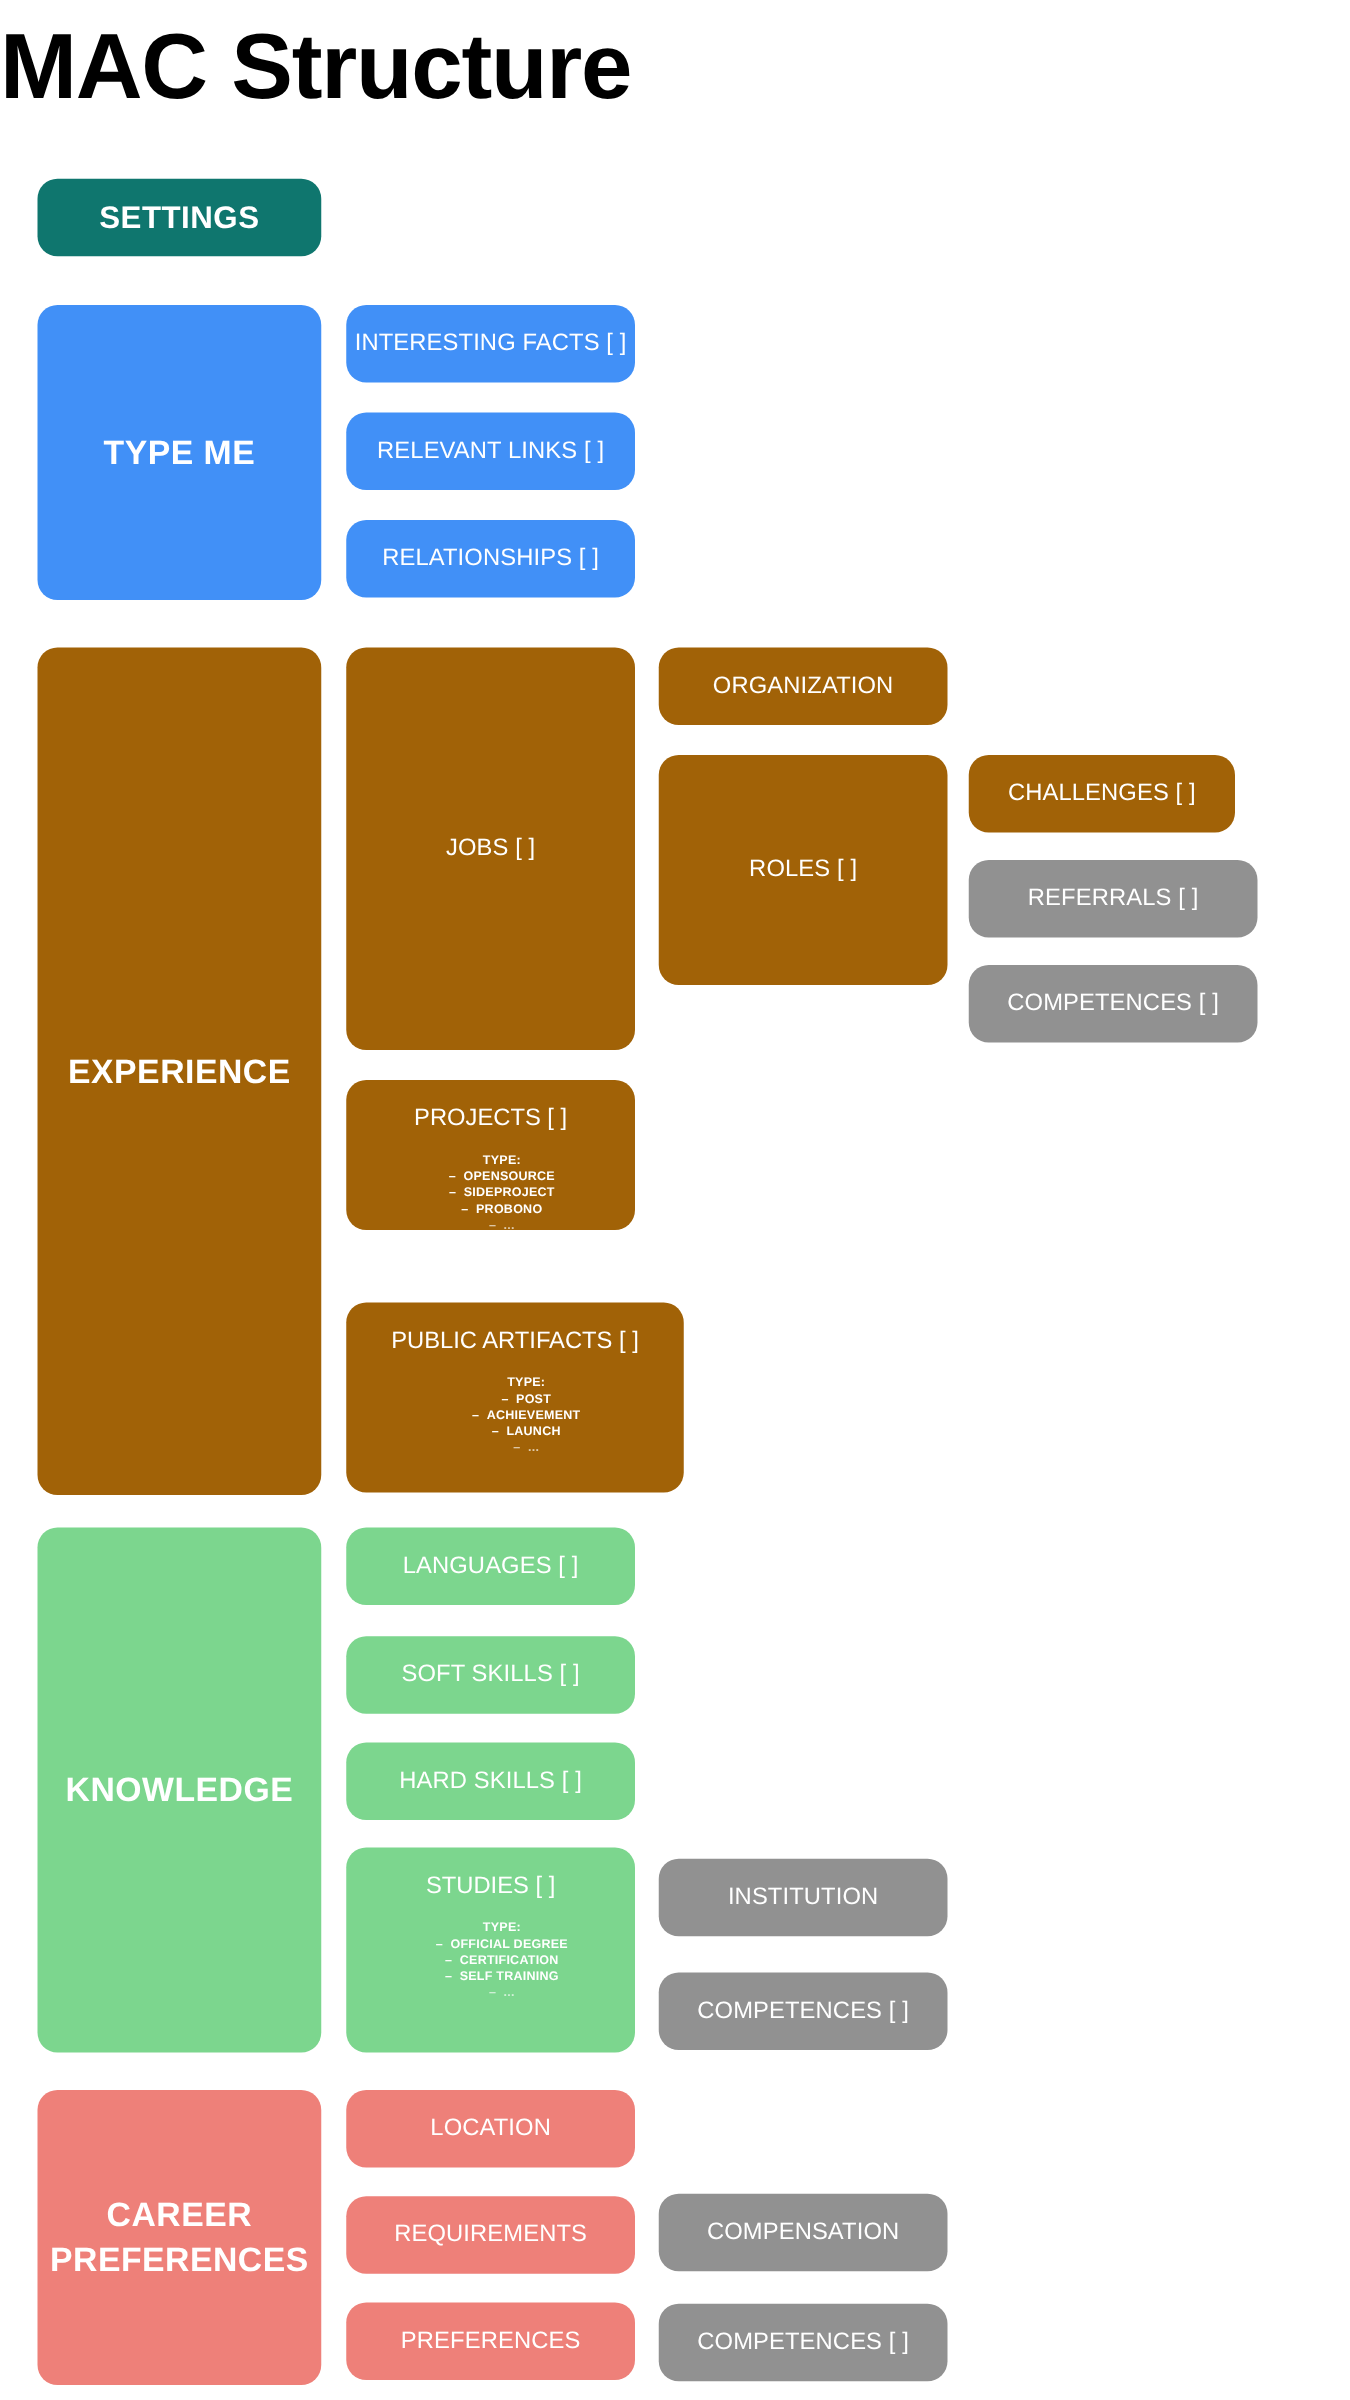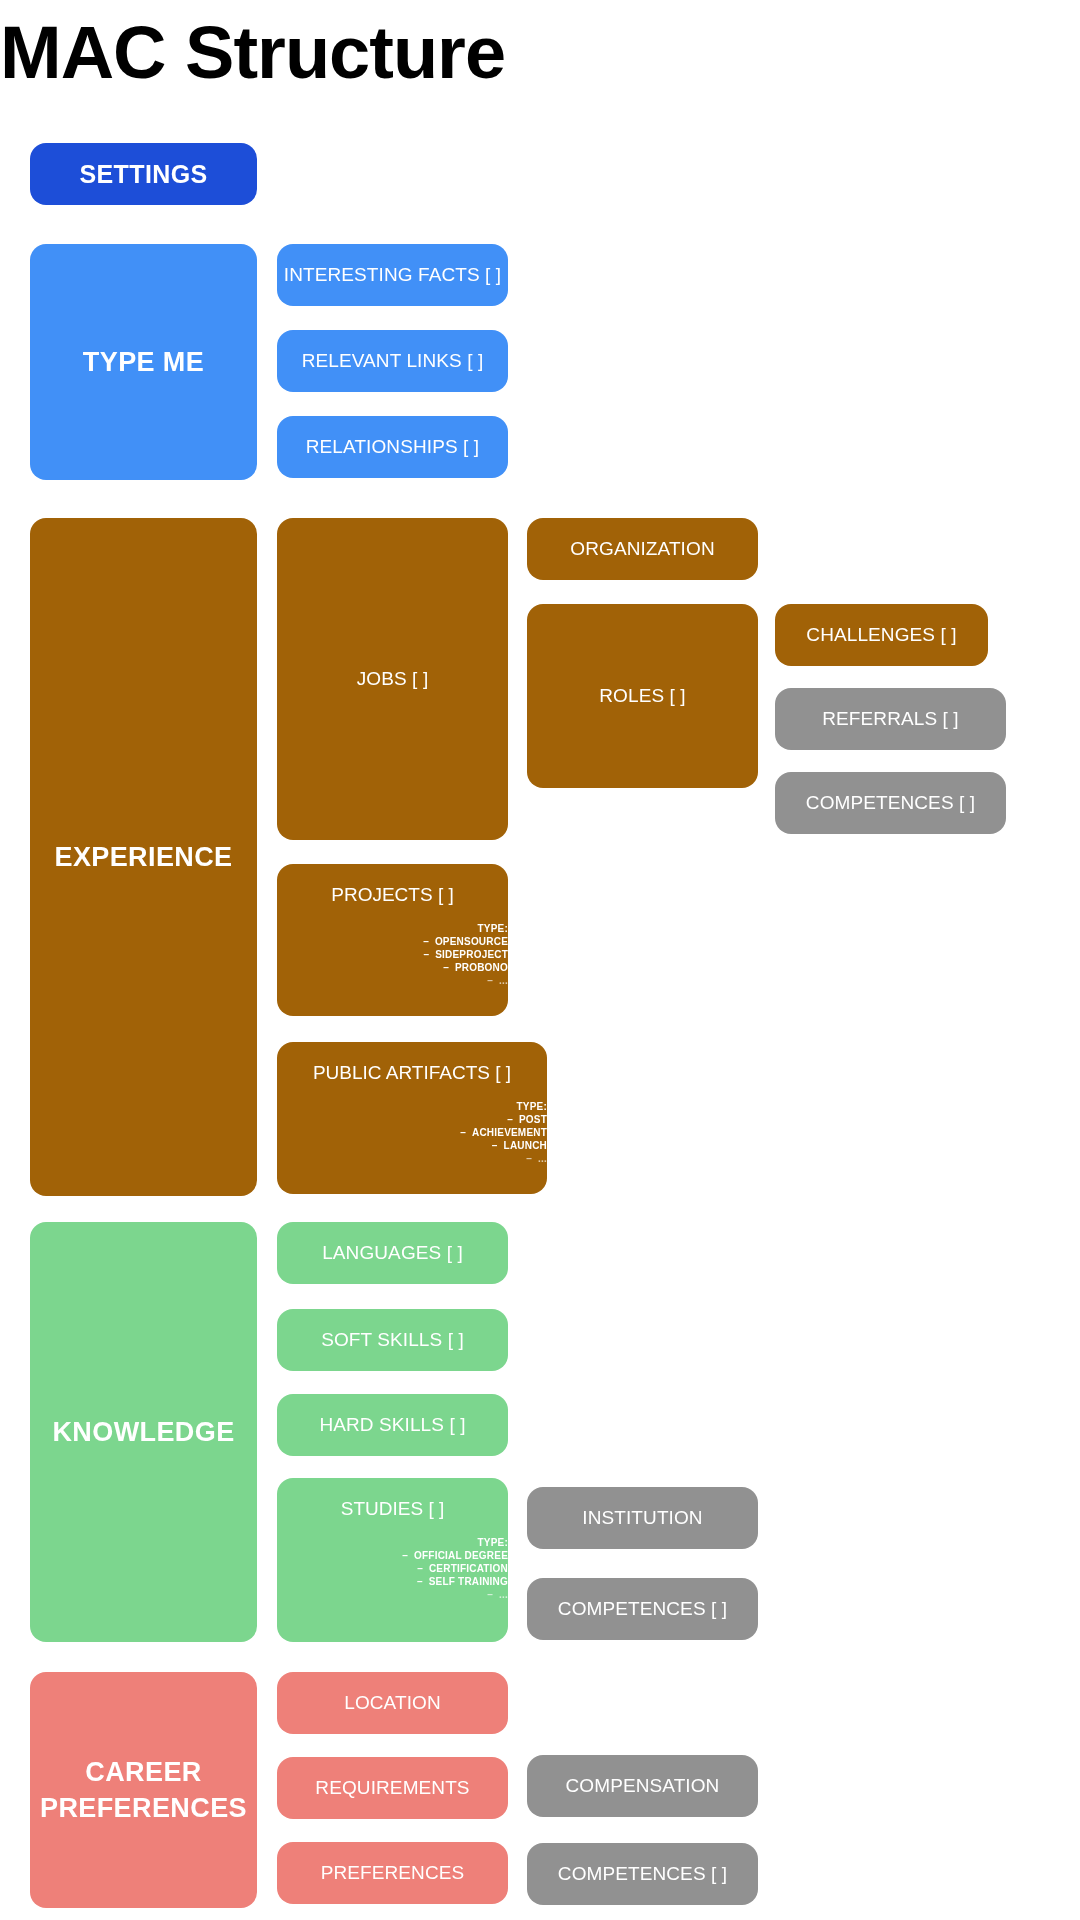--- a/index.html
+++ b/index.html
@@ -35,21 +35,21 @@
     color: #ffffff;
     display: flex;
     flex-direction: column;
     align-items: center;
     justify-content: center;
     text-align: center;
     overflow: hidden;
   }
 
   
-  .c-purple { background: #1d4ed8; }
+  .c-purple { background: #0f766e; }
   .c-blue   { background: #4190f7; }
   .c-orange { background: #a16207; }
   .c-green  { background: #7cd68e; }
   .c-red    { background: #ee8079; }
   .c-grey   { background: #919191; }
 
   
   .t-root  { font-size: 27px; font-weight: bold; letter-spacing: 0.4px; }
   .t-sub   { font-size: 19px; font-weight: normal; letter-spacing: 0.1px; }
 
@@ -58,21 +58,21 @@
     align-items: stretch;
   }
   .node.has-list .node-title {
     text-align: center;
     margin-top: 20px;
     font-size: 19px;
   }
   .type-list {
     margin-top: 16px;
     padding-left: 18px;
-    text-align: right;
+    text-align: center;
     font-size: 10px;
     line-height: 13px;
     font-weight: bold;
     letter-spacing: 0.2px;
   }
   .type-list .type-head { display: block; }
   .type-list .type-item { display: block; }
   .type-list .type-item::before {
     content: "\2013\00a0\00a0";
   }
@@ -124,21 +124,21 @@
 </div>
 
 <div class="node c-grey t-sub" style="left:775px; top:688px; width:231px; height:62px;">
   <span class="node-label">REFERRALS [ ]</span>
 </div>
 
 <div class="node c-grey t-sub" style="left:775px; top:772px; width:231px; height:62px;">
   <span class="node-label">COMPETENCES [ ]</span>
 </div>
 
-<div class="node c-orange has-list" style="left:277px; top:864px; width:231px; height:152px;">
+<div class="node c-orange has-list" style="left:277px; top:864px; width:231px; height:120px;">
   <span class="node-title">PROJECTS [ ]</span>
   <div class="type-list">
     <span class="type-head">TYPE:</span>
     <span class="type-item">OPENSOURCE</span>
     <span class="type-item">SIDEPROJECT</span>
     <span class="type-item">PROBONO</span>
     <span class="type-item muted">...</span>
   </div>
 </div>
 

